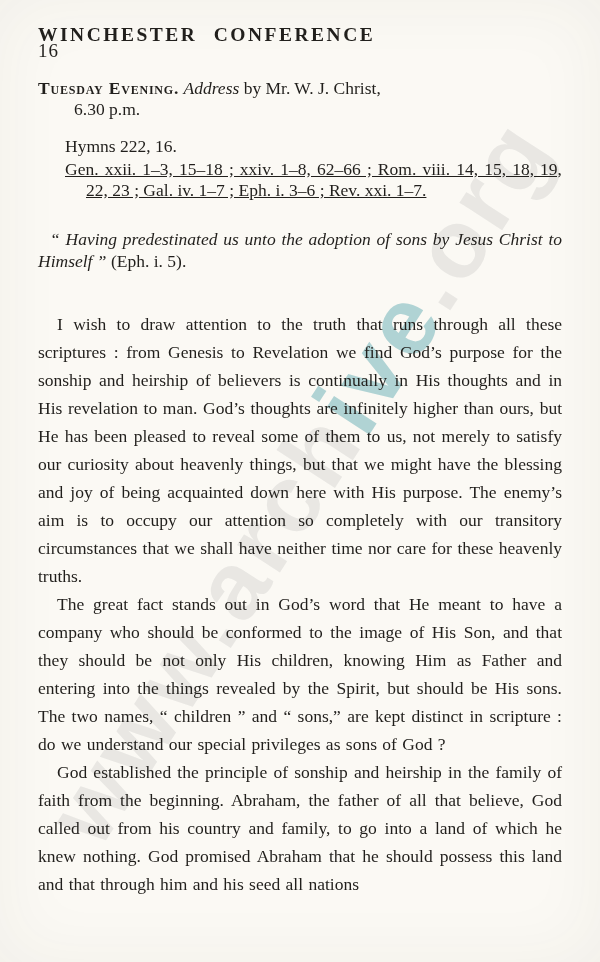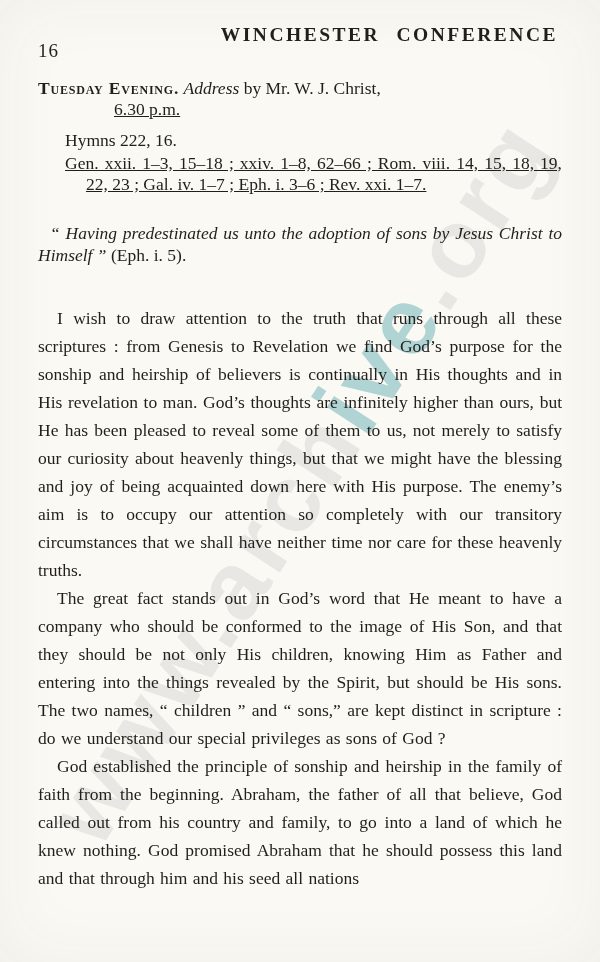--- a/index.html
+++ b/index.html
@@ -32,33 +32,33 @@
   .wm-teal { color: rgba(55,150,160,0.38); }
   .content { position: relative; z-index: 1; }
 
   .header { position: relative; height: 26px; margin-bottom: 28px; }
   .page-number {
     position: absolute; left: 0; top: 16px;
     font-size: 19px; letter-spacing: 1px;
   }
   .header-title {
     position: absolute; left: 0; right: 4px; top: 0;
-    text-align: right;
+    text-align: left;
     font-size: 19.5px;
     letter-spacing: 2.5px;
     word-spacing: 9px;
     font-weight: 700;
   }
 
   .meeting { font-size: 17.5px; line-height: 21px; }
   .small-caps { font-variant: small-caps; letter-spacing: 0.8px; font-weight: 700; }
   .italic { font-style: italic; margin-top: 28px; }
   .meeting-line1 { text-align: justify; }
-  .time  { margin-left: 76px; text-decoration: underline; }
-  .hymns { margin-left: 27px; margin-top: 10px; }
+  .time  { margin-left: 36px; }
+  .hymns { margin-left: 27px; margin-top: 16px; }
   .readings {
     margin-left: 48px;
     text-indent: -21px;
     text-align: justify;
     margin-top: 2px;
     text-decoration: underline;
   }
 
   .quote {
     margin-top: 27px;

